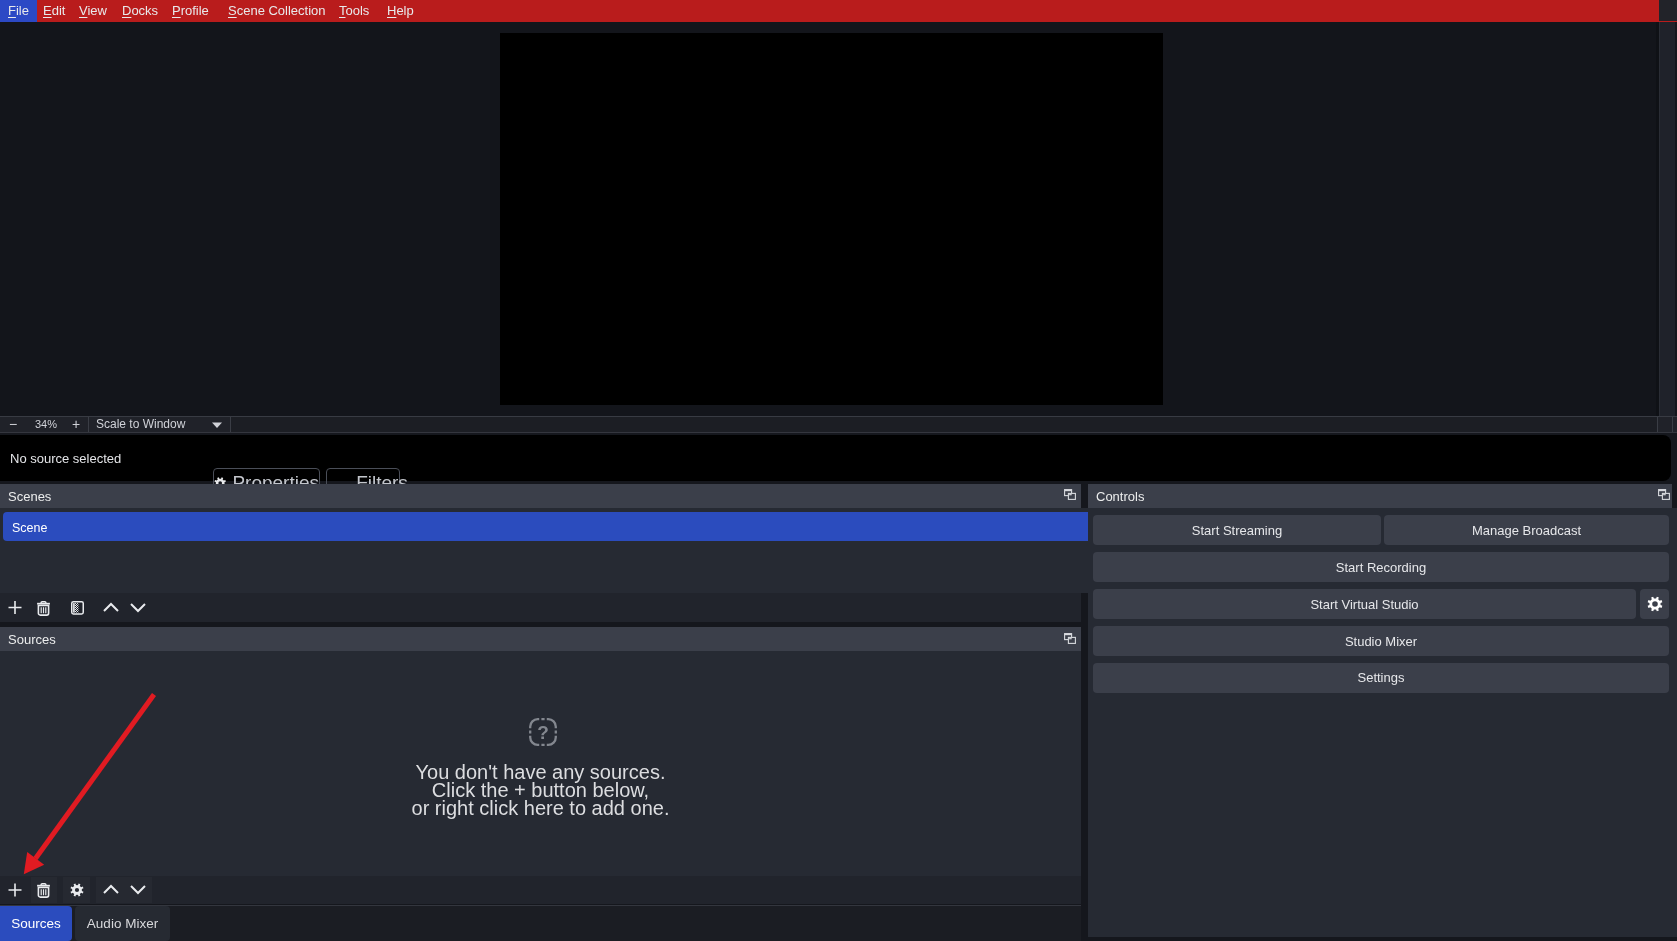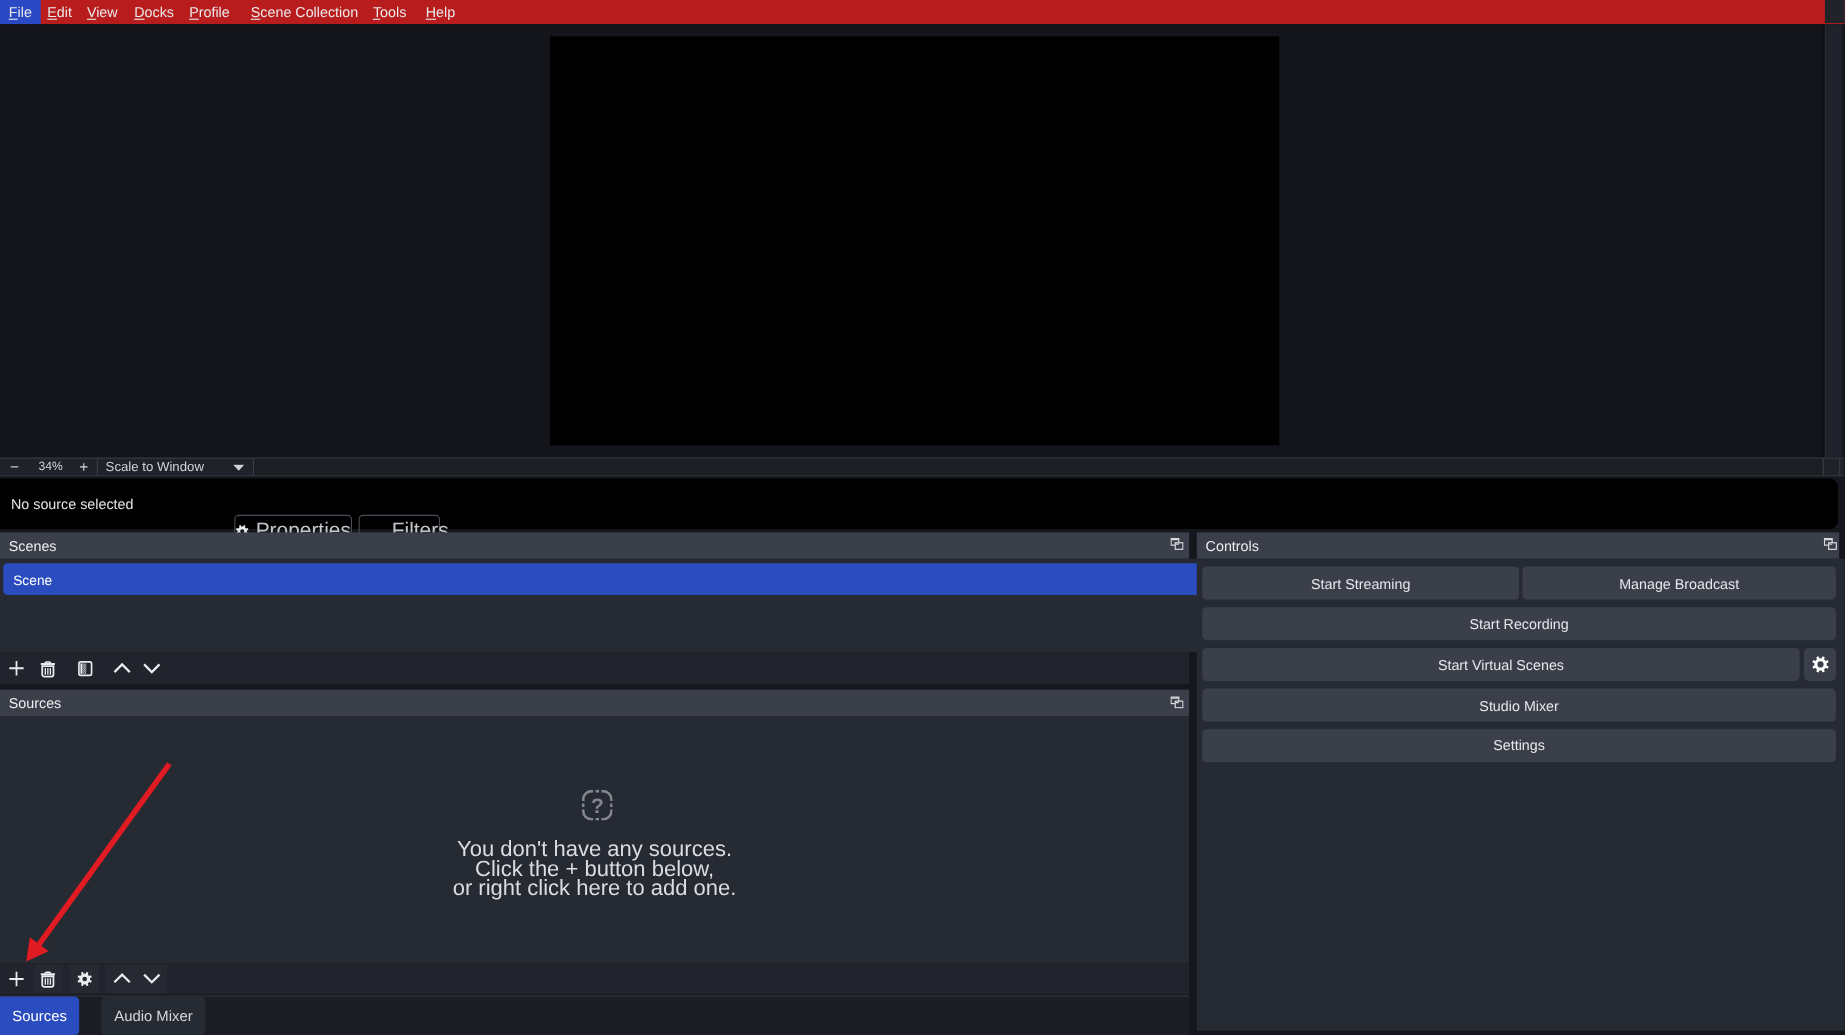--- a/index.html
+++ b/index.html
@@ -35,21 +35,21 @@
 
   
   #scenerow { position:absolute; left:3px; top:4px; right:3px; height:29px; background:#2b4cbe; border-radius:4px; color:#fff; font-size:12.5px; line-height:32px; padding-left:9px; }
 
   
   .cbtn { position:absolute; background:#3b3f4a; border-radius:4px; color:#e6e7ea; font-size:13px; display:flex; align-items:center; justify-content:center; }
 
   
   .tab { position:absolute; font-size:13.5px; display:flex; align-items:center; justify-content:center; }
   #tab-sources { left:0; top:906px; width:72px; height:35px; background:#2b4cbe; color:#fff; border-radius:0 4px 4px 0; }
-  #tab-audio { left:75px; top:906px; width:95px; height:35px; background:#262a32; color:#d7d8db; border-radius:4px;margin-left:17px; }
+  #tab-audio { left:75px; top:906px; width:95px; height:35px; background:#262a32; color:#d7d8db; border-radius:4px; }
 
   svg.icon { display:block; }
 </style>
 </head>
 <body>
 
 <div id="menubar" class="abs">
   <span class="mi active" style="left:0"><u>F</u>ile</span>
   <span class="mi" style="left:35px"><u>E</u>dit</span>
   <span class="mi" style="left:71px"><u>V</u>iew</span>
@@ -157,21 +157,21 @@
       <rect x="0.6" y="0.6" width="7" height="6" fill="none" stroke="#d8dade" stroke-width="1.1"></rect>
       <path d="M0.7 1.5h6.8" stroke="#d8dade" stroke-width="1.4"></path>
       <rect x="4.4" y="4.4" width="7" height="6" fill="#3b3f4a" stroke="#d8dade" stroke-width="1.1"></rect>
       <path d="M5.1 5.7h2.6" stroke="#d8dade" stroke-width="1.2"></path>
     </svg>
 </div>
 <div class="content" style="left:1088px; top:508px; width:672px; height:429px;">
   <div class="cbtn" style="left:5px;   top:7px;   width:288px; height:30px;">Start Streaming</div>
   <div class="cbtn" style="left:296px; top:7px;   width:285px; height:30px;">Manage Broadcast</div>
   <div class="cbtn" style="left:5px;   top:44px;  width:576px; height:30px;">Start Recording</div>
-  <div class="cbtn" style="left:5px;   top:81px;  width:543px; height:30px;">Start Virtual Scenes</div>
+  <div class="cbtn" style="left:5px;   top:81px;  width:543px; height:30px;">Start Virtual Studio</div>
   <div class="cbtn" style="left:552px; top:81px;  width:29px;  height:30px;">
     <svg class="icon" width="16" height="16" viewBox="0 0 16 16">
         <path fill="#ffffff" fill-rule="evenodd" d="M8.00 2.40 L9.05 2.50 L9.87 0.63 L11.89 1.47 L11.15 3.37 L11.96 4.04 L12.63 4.85 L14.53 4.11 L15.37 6.13 L13.50 6.95 L13.60 8.00 L13.50 9.05 L15.37 9.87 L14.53 11.89 L12.63 11.15 L11.96 11.96 L11.15 12.63 L11.89 14.53 L9.87 15.37 L9.05 13.50 L8.00 13.60 L6.95 13.50 L6.13 15.37 L4.11 14.53 L4.85 12.63 L4.04 11.96 L3.37 11.15 L1.47 11.89 L0.63 9.87 L2.50 9.05 L2.40 8.00 L2.50 6.95 L0.63 6.13 L1.47 4.11 L3.37 4.85 L4.04 4.04 L4.85 3.37 L4.11 1.47 L6.13 0.63 L6.95 2.50 Z M8 5.2 A2.8 2.8 0 1 0 8 10.8 A2.8 2.8 0 1 0 8 5.2 Z"></path>
       </svg>
   </div>
   <div class="cbtn" style="left:5px;   top:118px; width:576px; height:30px;">Studio Mixer</div>
   <div class="cbtn" style="left:5px;   top:154.5px; width:576px; height:30px;">Settings</div>
 </div>
 
 <svg class="abs" style="left:0; top:593px" width="1081" height="29" viewBox="0 0 1081 29">

